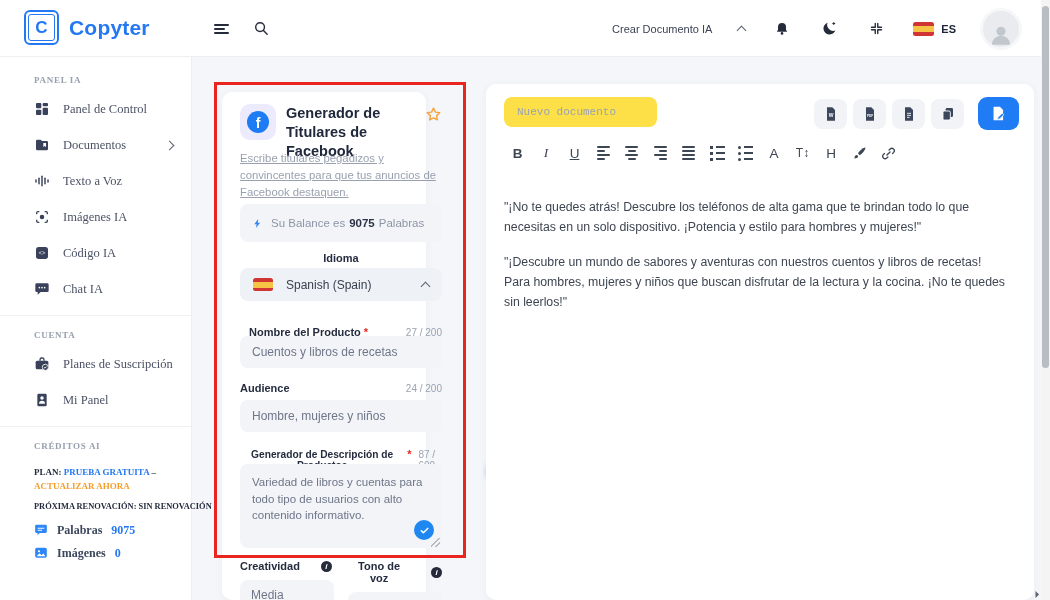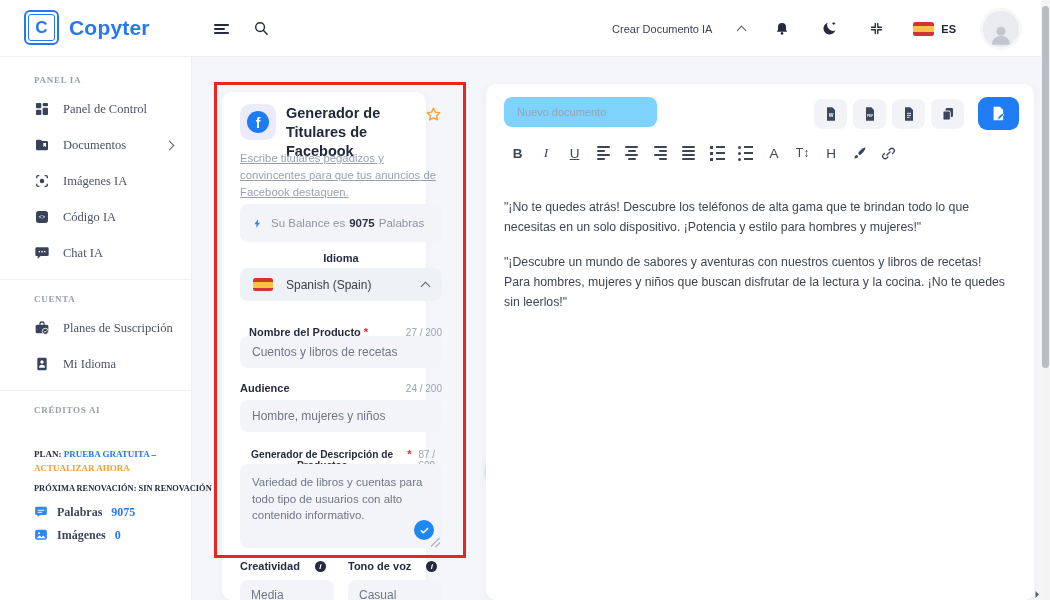--- a/index.html
+++ b/index.html
@@ -64,28 +64,28 @@
   .lbl-row .counter { margin-left:auto; font-size:10px; font-weight:normal; color:#9aa2b1; }
   .row1 { top:234px;padding-left:9px; } .row2 { top:290px; } .row3 { top:356px; }
   .fc-input { border:none; outline:none; background:#f2f4f8; border-radius:8px; height:32px; width:202px; padding:0 12px; font-size:12px; color:#6e7688; font-family:inherit; }
   .in1 { top:244px; } .in2 { top:308px; }
   .ta-wrap { top:372px; height:84px; background:#f2f4f8; border-radius:8px; position:absolute; }
   .fc-textarea { border:none; outline:none; resize:none; background:transparent; width:100%; height:100%; padding:10px 12px; font-size:11.5px; line-height:1.45; color:#6e7688; font-family:inherit; }
   .check-badge { position:absolute; right:8px; bottom:8px; width:20px; height:20px; border-radius:50%; background:#1f87f0; display:flex; align-items:center; justify-content:center; }
   .resize-handle { position:absolute; right:2px; bottom:1px; width:9px; height:9px; background:linear-gradient(135deg,transparent 0 44%,#b3bac6 44% 54%,transparent 54% 68%,#b3bac6 68% 78%,transparent 78%); }
   .fc-bottom { top:468px; display:flex; gap:14px; }
   .fc-col { width:94px; }
-  .fc-col .hd { display:flex; align-items:center; gap:15px; }
+  .fc-col .hd { display:flex; align-items:center; gap:21px; }
   .info-dot { width:11px; height:11px; border-radius:50%; background:#252b3b; color:#fff; font-size:8px; font-weight:bold; font-style:italic; display:inline-flex; align-items:center; justify-content:center; }
   .mini-select { margin-top:8px; height:30px; background:#f2f4f8; border-radius:8px; display:flex; align-items:center; padding:0 11px; font-size:12px; color:#6e7688; cursor:pointer; }
 
   
   .editor-card { position:absolute; left:486px; top:84px; width:548px; height:516px; background:#fff; border-radius:10px; box-shadow:0 2px 8px rgba(40,50,80,.05); z-index:10; }
   .ec-controls { display:flex; align-items:flex-start; padding:13px 15px 4px 18px; }
-  .doc-name { border:none; outline:none; background:#7dd3fc; border-radius:8px; width:153px; height:30px; padding:0 13px; font-size:11px; color:#3a4254; font-family:Liberation Sans, sans-serif; }
+  .doc-name { border:none; outline:none; background:#fde047; border-radius:8px; width:153px; height:30px; padding:0 13px; font-size:11px; color:#3a4254; font-family:Liberation Mono, monospace; }
   .doc-name::placeholder { color:#9aa2b1; }
   .file-select { margin-left:19px; width:145px; min-height:42px; background:#f2f4f8; border-radius:8px; display:flex; align-items:center; gap:8px; padding:6px 11px; font-size:10.5px; font-weight:bold; color:#252c3f; line-height:1.35; cursor:pointer; }
   .file-select .chev { flex:none; }
   .ec-actions { margin-left:auto; display:flex; align-items:center; gap:6px; }
   .icon-btn { width:33px; height:30px; background:#f1f3f7; border-radius:8px; display:flex; align-items:center; justify-content:center; cursor:pointer; }
   .save-btn { width:41px; height:33px; background:#1f7cf4; border-radius:9px; display:flex; align-items:center; justify-content:center; margin-left:8px; cursor:pointer; }
   .ec-toolbar { display:flex; align-items:center; gap:13.5px; padding:10px 15px 8px 24px; }
   .t-icon { min-width:15px; height:18px; display:flex; align-items:center; justify-content:center; font-size:13.5px; color:#3d4653; cursor:pointer; }
   .t-icon.b { font-weight:bold; } .t-icon.i { font-style:italic; font-family:"Liberation Serif",serif; } .t-icon.u { text-decoration:underline; }
   .tb { display:block; width:13px; }
@@ -181,20 +181,30 @@
   </div>
   <div class="side-item">
     <svg viewBox="0 0 24 24" width="16" height="16">
         <path d="M3 6a2 2 0 0 1 2-2h5l2 2h7a2 2 0 0 1 2 2v10a2 2 0 0 1-2 2H5a2 2 0 0 1-2-2z" fill="#39425a"></path>
         <path d="M14 9v6l2-1.6 2 1.6V9z" fill="#fff"></path>
       </svg>
     <span class="grow">Documentos</span>
     <span class="chev right"></span>
   </div>
   <div class="side-item">
+    <svg viewBox="0 0 24 24" width="16" height="16" stroke="#39425a" stroke-width="2.2" stroke-linecap="round">
+        <line x1="3" y1="10.5" x2="3" y2="13.5"></line>
+        <line x1="7.5" y1="8" x2="7.5" y2="16"></line>
+        <line x1="12" y1="5" x2="12" y2="19"></line>
+        <line x1="16.5" y1="8" x2="16.5" y2="16"></line>
+        <line x1="21" y1="10.5" x2="21" y2="13.5"></line>
+      </svg>
+    <span>Texto a Voz</span>
+  </div>
+  <div class="side-item">
     <svg viewBox="0 0 24 24" width="16" height="16" fill="none" stroke="#39425a" stroke-width="2">
         <path d="M4 8V6a2 2 0 0 1 2-2h2"></path>
         <path d="M16 4h2a2 2 0 0 1 2 2v2"></path>
         <path d="M20 16v2a2 2 0 0 1-2 2h-2"></path>
         <path d="M8 20H6a2 2 0 0 1-2-2v-2"></path>
         <circle cx="12" cy="12" r="3.4" fill="#39425a" stroke="none"></circle>
       </svg>
     <span>Imágenes IA</span>
   </div>
   <div class="side-item">
@@ -225,25 +235,25 @@
         <path d="M15.2 17l1.3 1.3 2.2-2.4" stroke="#fff" stroke-width="1.4" fill="none"></path>
       </svg>
     <span>Planes de Suscripción</span>
   </div>
   <div class="side-item">
     <svg viewBox="0 0 24 24" width="16" height="16">
         <rect x="5" y="2.5" width="14" height="19" rx="2" fill="#39425a"></rect>
         <circle cx="12" cy="9" r="2.6" fill="#fff"></circle>
         <path d="M7.5 17.5a4.5 4.5 0 0 1 9 0z" fill="#fff"></path>
       </svg>
-    <span>Mi Idioma</span>
+    <span>Mi Panel</span>
   </div>
 
   <div class="divider"></div>
-  <div class="side-label" style="margin-bottom:32px">CRÉDITOS AI</div>
+  <div class="side-label" style="margin-bottom:14px">CRÉDITOS AI</div>
 
   <div class="credits">
     <div class="plan-box">
       <span class="plan-label">PLAN:</span>
       <span class="plan-name">PRUEBA GRATUITA</span>
       <span class="plan-sep">–</span>
       <span class="plan-upgrade">ACTUALIZAR AHORA</span>
     </div>
     <div class="renewal">PRÓXIMA RENOVACIÓN: SIN RENOVACIÓN</div>
     <div class="credit-row">

